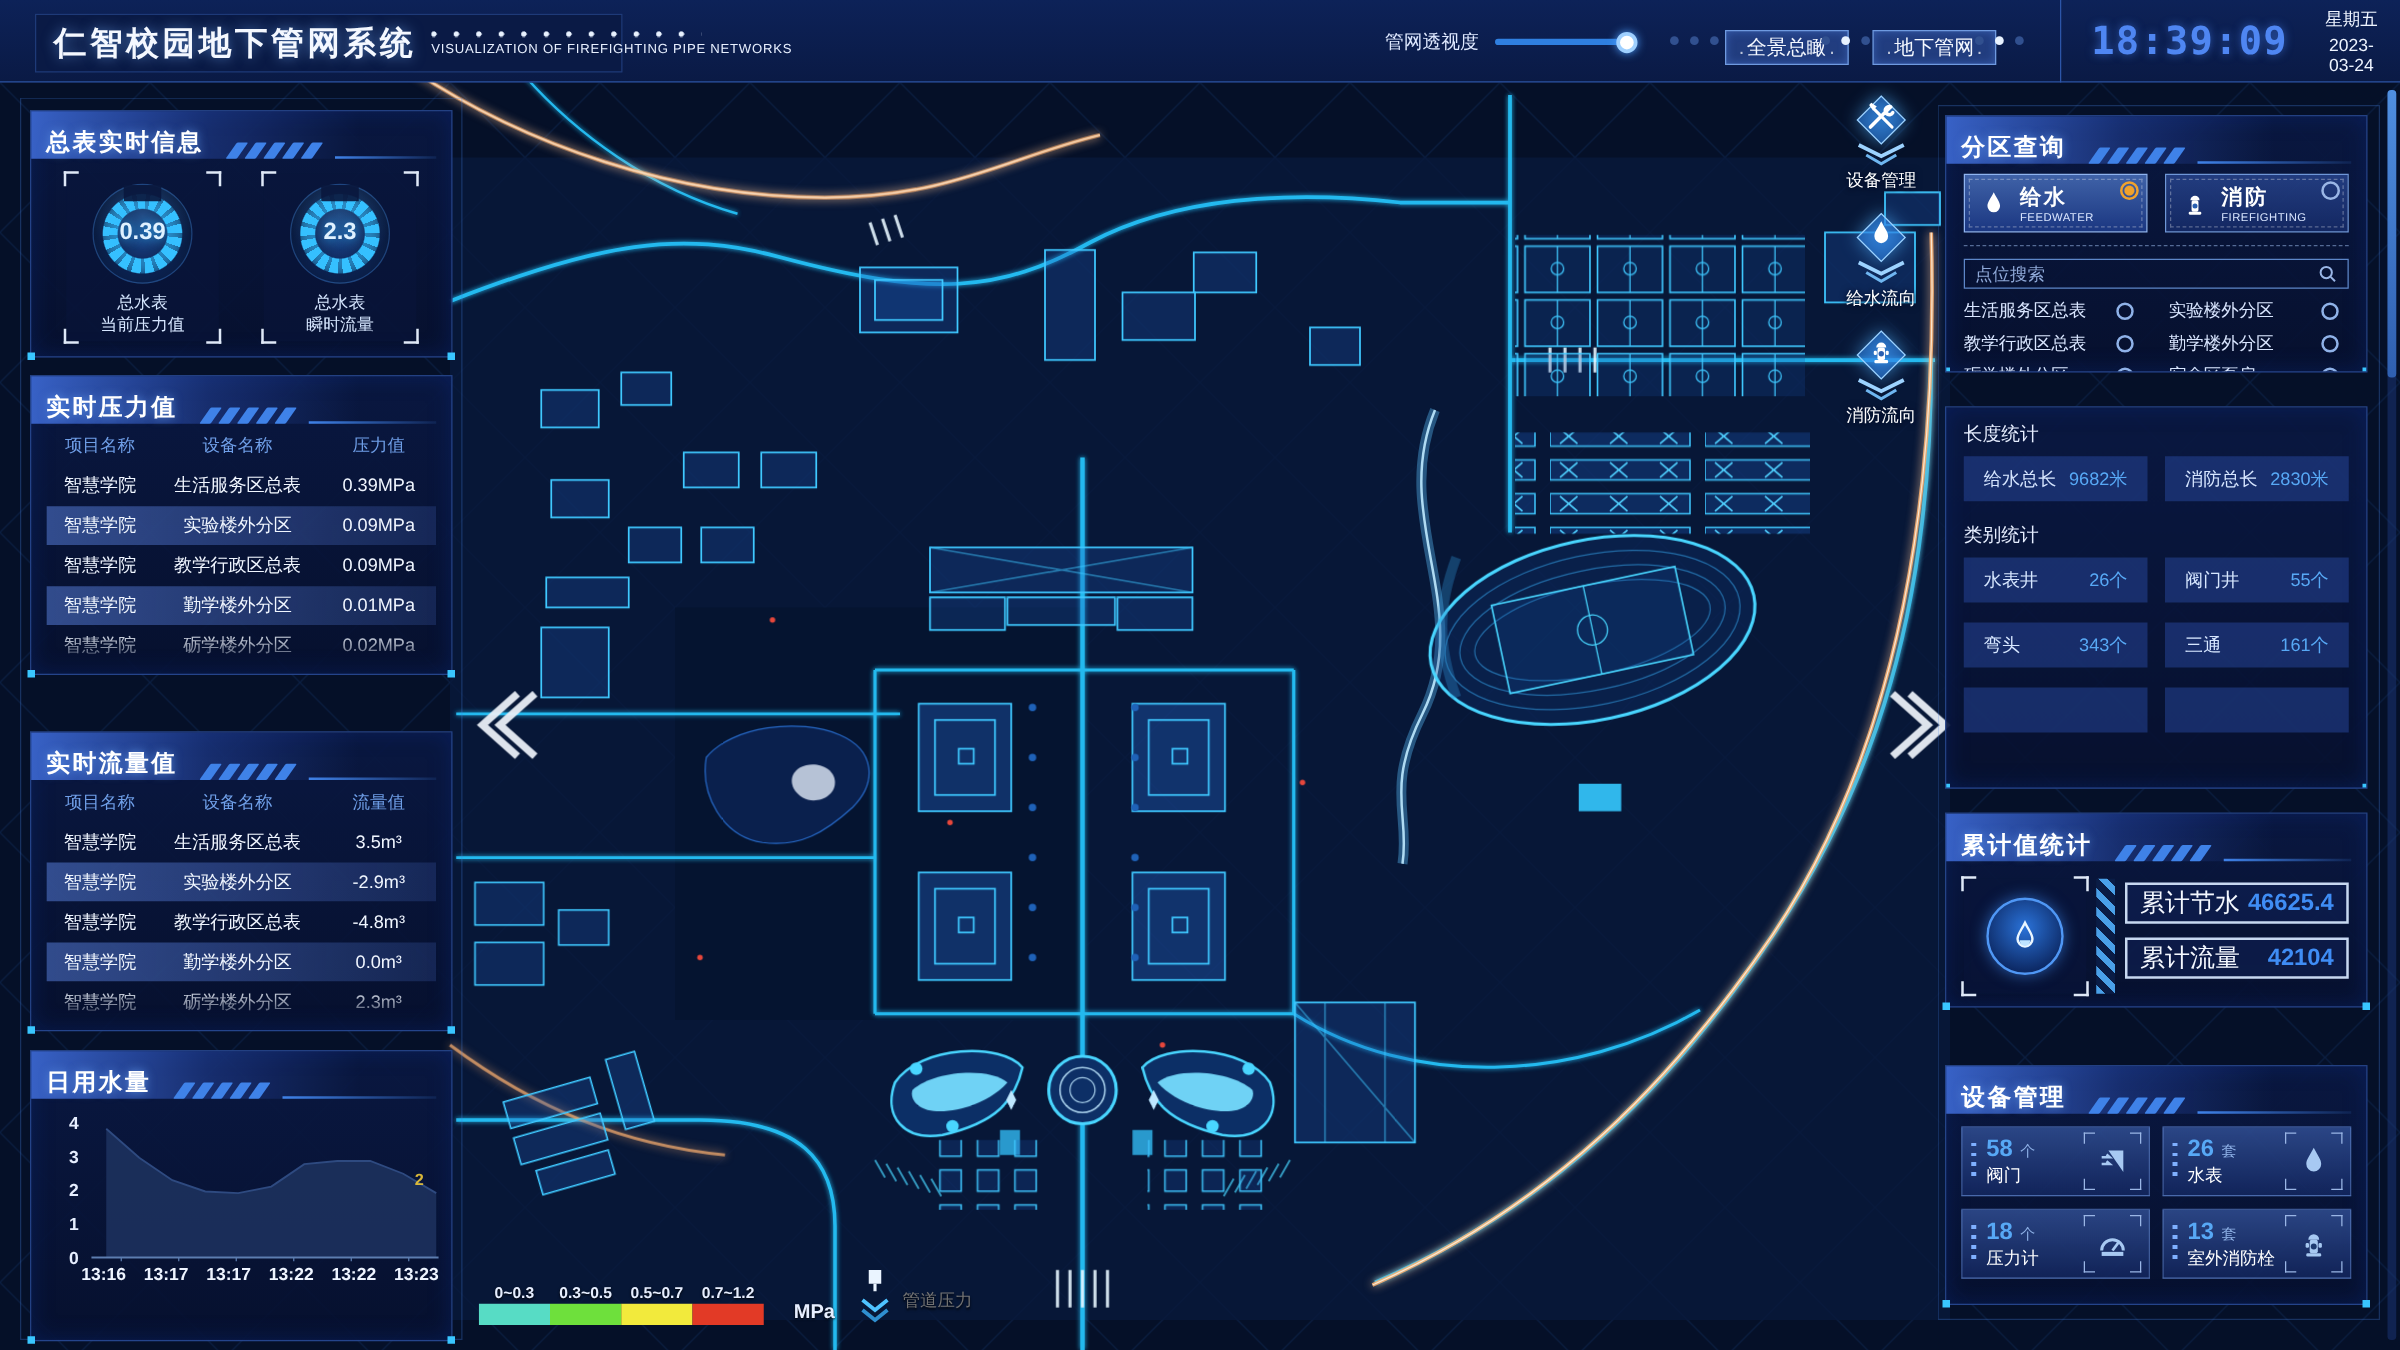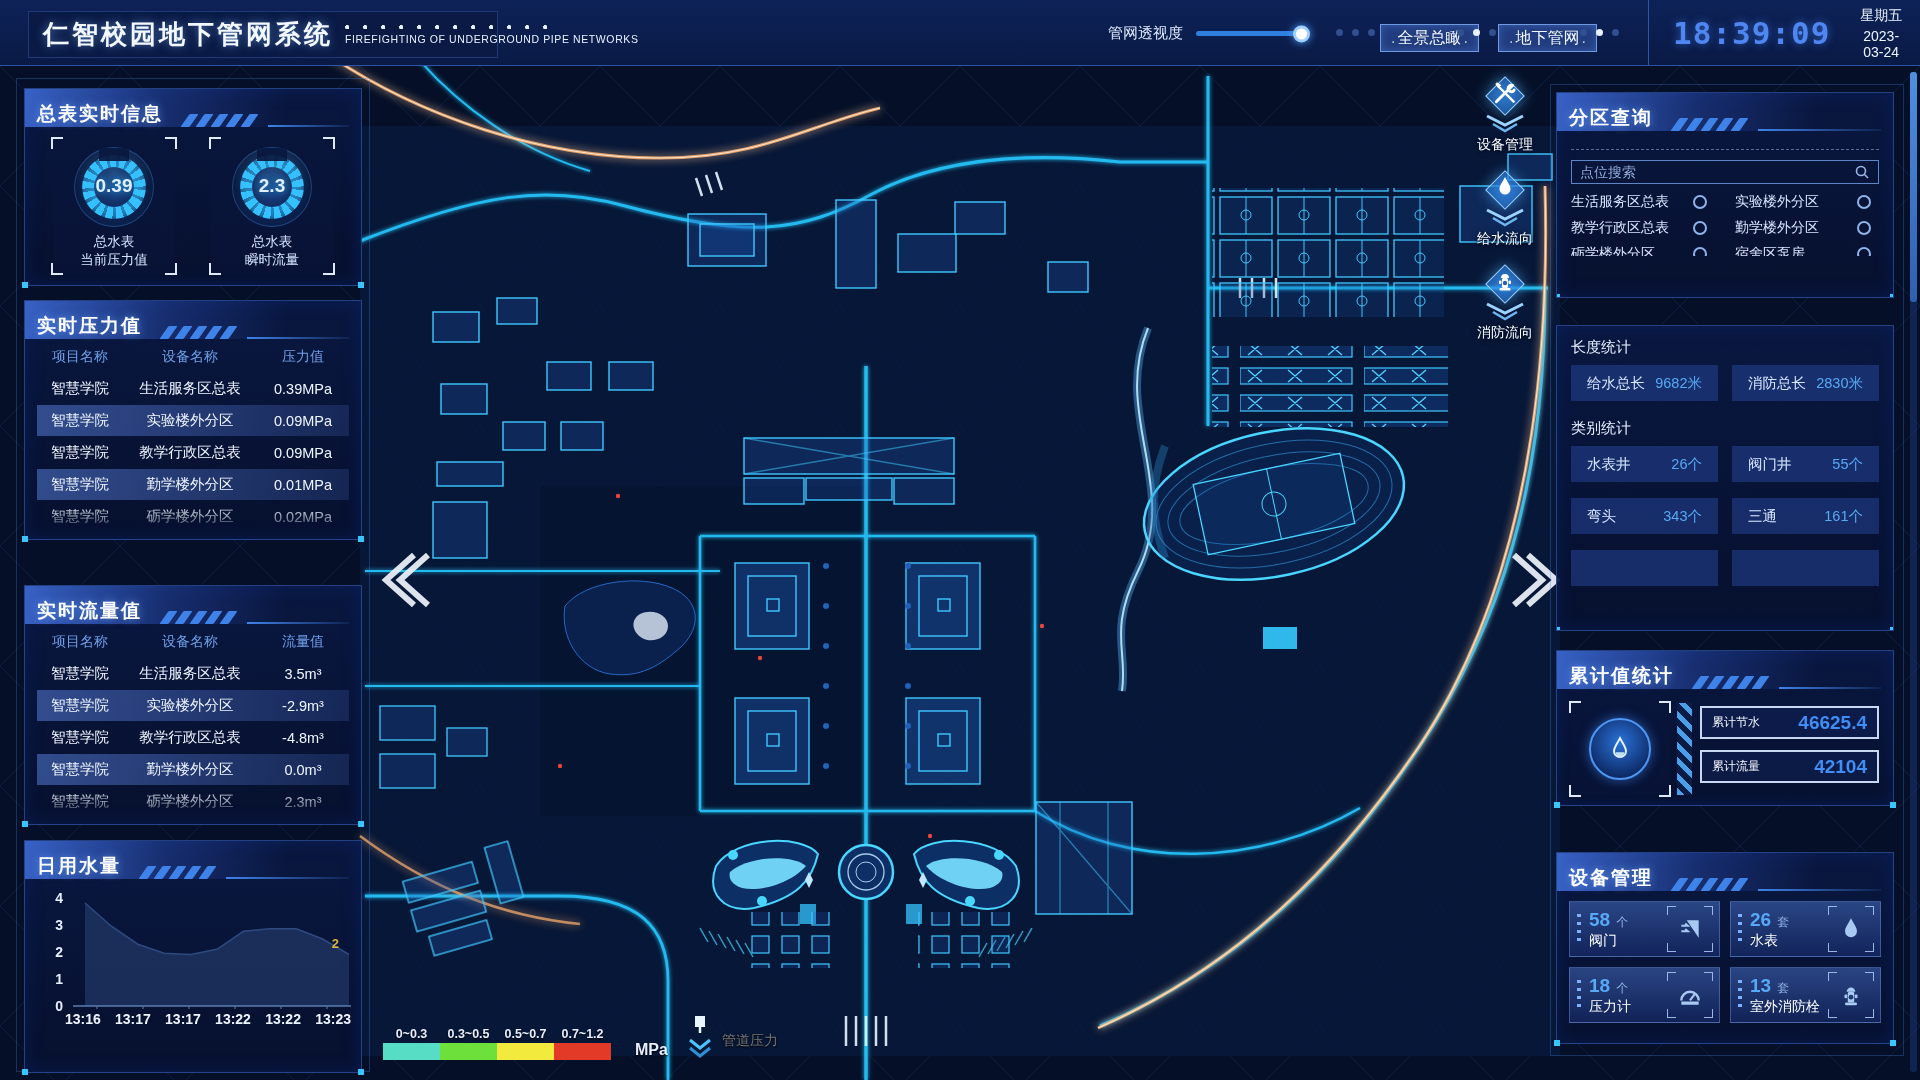--- a/index.html
+++ b/index.html
@@ -175,21 +175,21 @@
     display:flex; align-items:center; justify-content:center; }
   .cumdrop { width:62px; height:62px; border-radius:50%;
     background:radial-gradient(circle at 50% 38%, #2a72d8, #0d2a66 75%);
     border:2px solid #4f97f5; box-shadow:0 0 12px rgba(60,140,245,.6);
     display:flex; align-items:center; justify-content:center; }
   .stripes { width:15px; height:92px;
     background:repeating-linear-gradient(45deg, #4aa0e8 0 5px, #0a1c45 5px 11px); }
   .cumvals { flex:1; display:flex; flex-direction:column; gap:11px; padding-top:3px; }
   .cumrow { height:33px; border:2px solid #c7d8f0; display:flex; align-items:center;
     justify-content:space-between; padding:0 10px; background:rgba(20,40,100,.4); }
-  .cumrow b { font-weight:normal; font-size:12px; color:#f4f8ff; }
+  .cumrow b { font-weight:normal; font-size:20px; color:#f4f8ff; }
   .cumrow em { font-style:normal; font-size:19px; font-weight:bold; color:#3f8df5; }
 
   
   .dev { display:grid; grid-template-columns:1fr 1fr; gap:10px; padding:10px 12px 0; }
   .dcard { position:relative; height:56px; display:flex; align-items:center;
     background:linear-gradient(180deg, rgba(84,130,225,.45), rgba(25,50,120,.55));
     border:1px solid rgba(120,160,230,.4); cursor:pointer; }
   .ddots { width:4px; height:30px; margin:0 8px 0 7px;
     background:repeating-linear-gradient(#7fb0ff 0 3px, transparent 3px 8px); }
   .dtxt { flex:1; }
@@ -469,21 +469,21 @@
     <polyline points="4,34 14,42 24,34" stroke="#2f8fd0" stroke-width="3" fill="none"></polyline>
   </svg>
   <span class="legend-pipe">管道压力</span>
 </div>
 
 <div class="header">
   <div class="title-box">
     <span class="app-title">仁智校园地下管网系统</span>
     <span class="sub-wrap">
       <span class="tdots"></span>
-      <span class="app-sub">FIREFIGHTING OF UNDERGROUND PIPE NETWORKS</span>
+      <span class="app-sub">VISUALIZATION OF FIREFIGHTING PIPE NETWORKS</span>
     </span>
   </div>
   <span class="opacity-label">管网透视度</span>
   <div class="slider">
     <div class="sthumb"></div>
   </div>
   <div class="dgroup" style="left:1336px">
       <span></span>
       <span></span>
       <span></span>
@@ -703,20 +703,45 @@
     <span class="slashes">
         <i></i>
         <i></i>
         <i></i>
         <i></i>
         <i></i>
       </span>
     <span class="hline"></span>
   </div>
   <div class="zq">
+    <div class="zrow">
+      <div class="zbtn sel">
+        <svg width="22" height="22" viewBox="0 0 24 24">
+            <path d="M12 2 C9 8 6.5 10.5 6.5 14 a5.5 5.5 0 0 0 11 0 C17.5 10.5 15 8 12 2 Z" fill="#fff"></path>
+          </svg>
+        <span class="ztxt">
+          <b>给水</b>
+          <i>FEEDWATER</i>
+        </span>
+        <span class="radio on"></span>
+      </div>
+      <div class="zbtn">
+        <svg width="22" height="22" viewBox="0 0 24 24" fill="#fff">
+            <path d="M8 9 a4 4 0 0 1 8 0 Z"></path>
+            <rect x="9" y="9" width="6" height="10" rx="1.5"></rect>
+            <rect x="6.5" y="19" width="11" height="2.5" rx="1"></rect>
+            <circle cx="12" cy="14" r="2.2" fill="#2a5fb0"></circle>
+          </svg>
+        <span class="ztxt">
+          <b>消防</b>
+          <i>FIREFIGHTING</i>
+        </span>
+        <span class="radio"></span>
+      </div>
+    </div>
     <div class="zdiv"></div>
     <div class="search">
       <input type="text" placeholder="点位搜索" style="">
       <svg width="16" height="16" viewBox="0 0 16 16" style="margin-right:8px">
         <circle cx="7" cy="7" r="4.5" fill="none" stroke="#9ab6e6" stroke-width="1.6"></circle>
         <line x1="10.5" y1="10.5" x2="14" y2="14" stroke="#9ab6e6" stroke-width="1.6"></line>
       </svg>
     </div>
     <div class="opts">
       <div class="opt">

